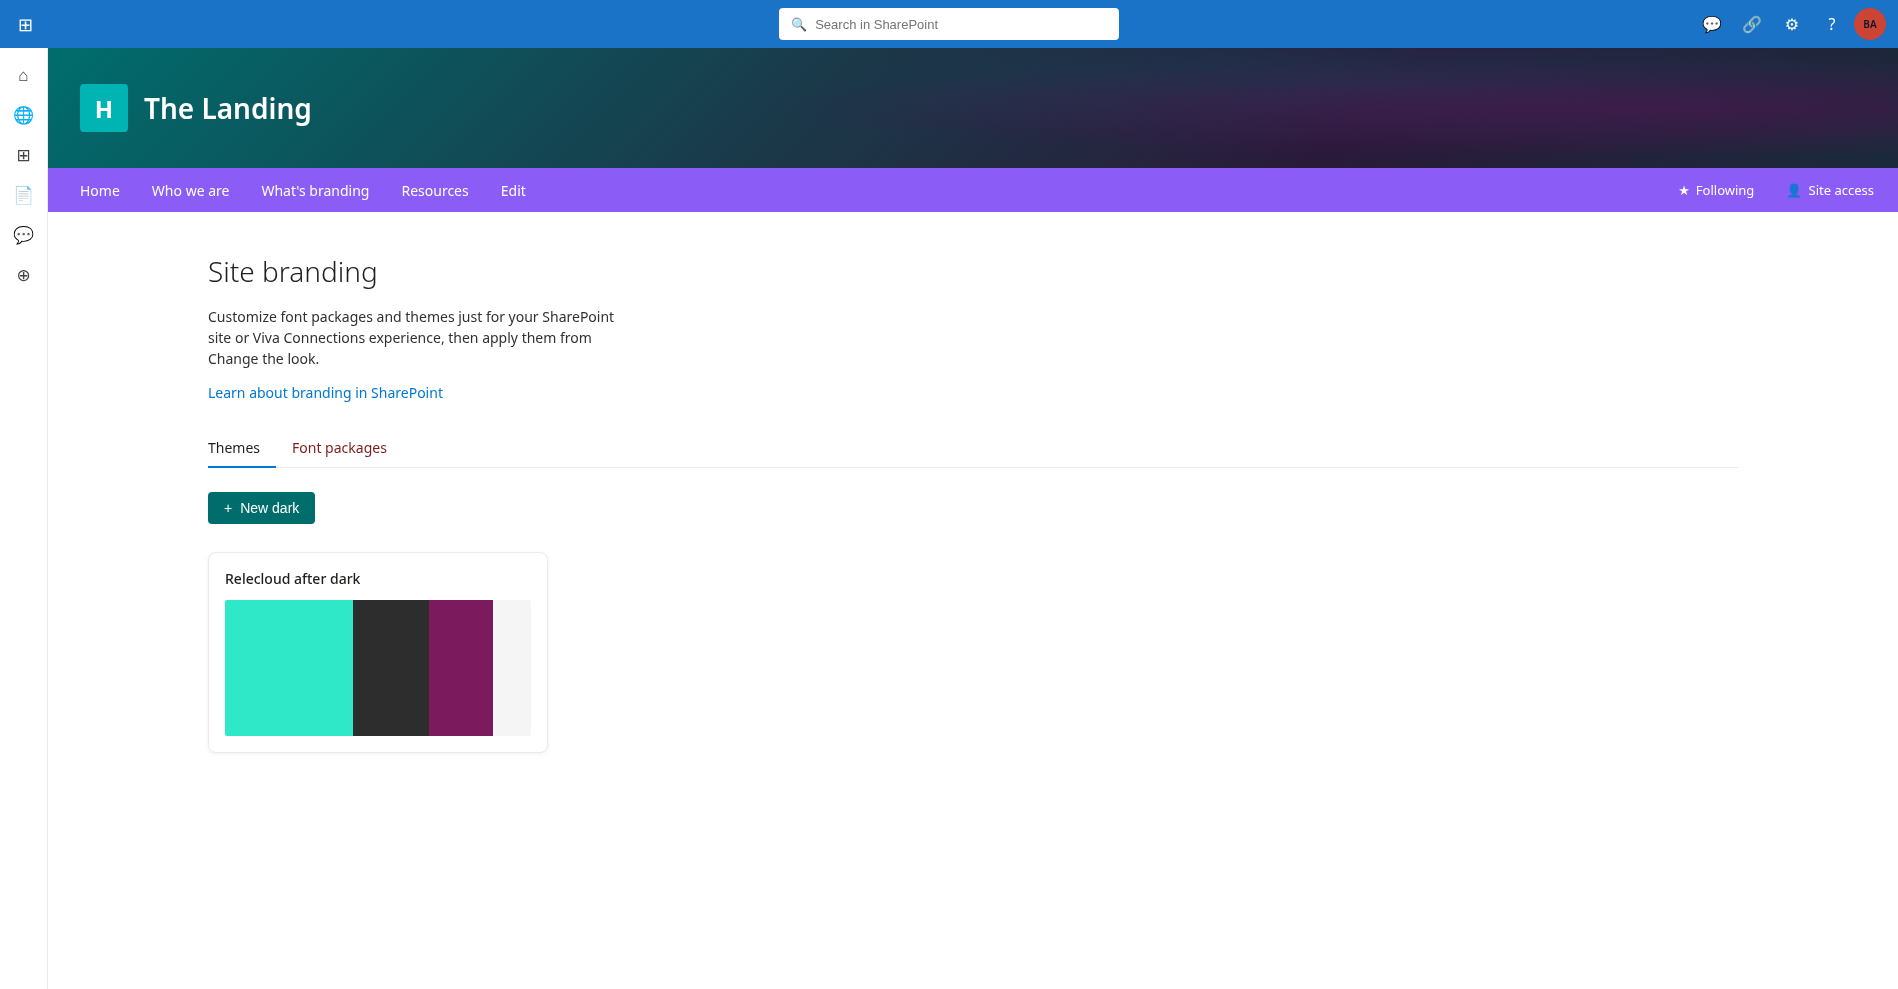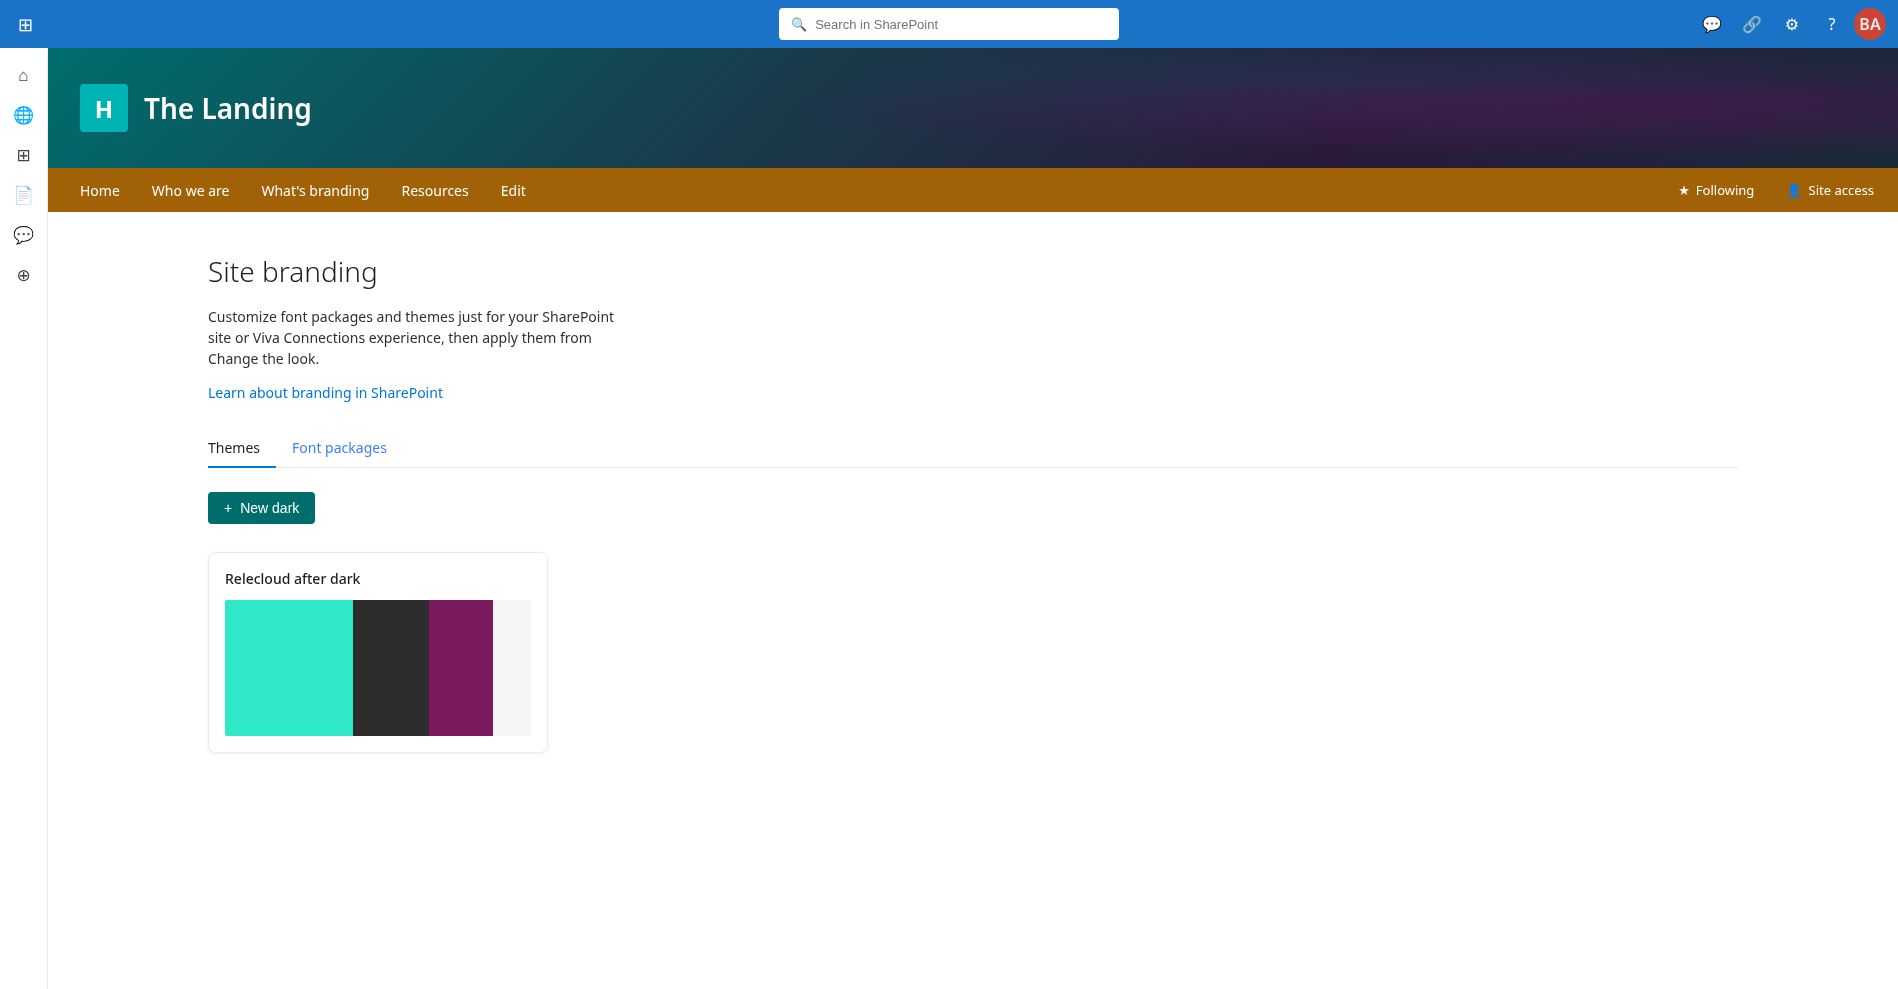--- a/index.html
+++ b/index.html
@@ -48,22 +48,22 @@
       display: flex; align-items: center; justify-content: center;
       border-radius: 4px;
       cursor: pointer;
       font-size: 16px;
     }
     .avatar-circle {
       width: 32px; height: 32px;
       border-radius: 50%;
       background: #c43;
       display: flex; align-items: center; justify-content: center;
-      color: #e5e5e5;
-      font-size: 16px;
+      color: #0f172a;
+      font-size: 10px;
       font-weight: 600;
       cursor: pointer;
     }
 
     
     .sidebar {
       position: fixed;
       top: 48px; left: 0; bottom: 0;
       width: 48px;
       background: #fff;
@@ -125,21 +125,21 @@
       color: #fff;
       font-size: 28px;
       font-weight: 600;
       position: relative;
       z-index: 1;
     }
 
     
     .nav-bar {
       height: 44px;
-      background: #a16207;
+      background: #8b5cf6;
       display: flex;
       align-items: center;
       padding: 0 16px;
       justify-content: space-between;
     }
     .nav-left { display: flex; align-items: center; gap: 0; }
     .nav-item {
       color: #fff;
       font-size: 14px;
       padding: 0 16px;
@@ -188,21 +188,21 @@
 
     
     .tabs {
       display: flex;
       gap: 0;
       margin-bottom: 24px;
       border-bottom: 1px solid #edebe9;
     }
     .tab {
       font-size: 14px;
-      color: #3b82f6;
+      color: #7f1d1d;
       padding: 8px 16px 10px 0;
       margin-right: 16px;
       cursor: pointer;
       position: relative;
     }
     .tab.active {
       color: #201f1e;
       font-weight: 400;
     }
     .tab.active::after {

